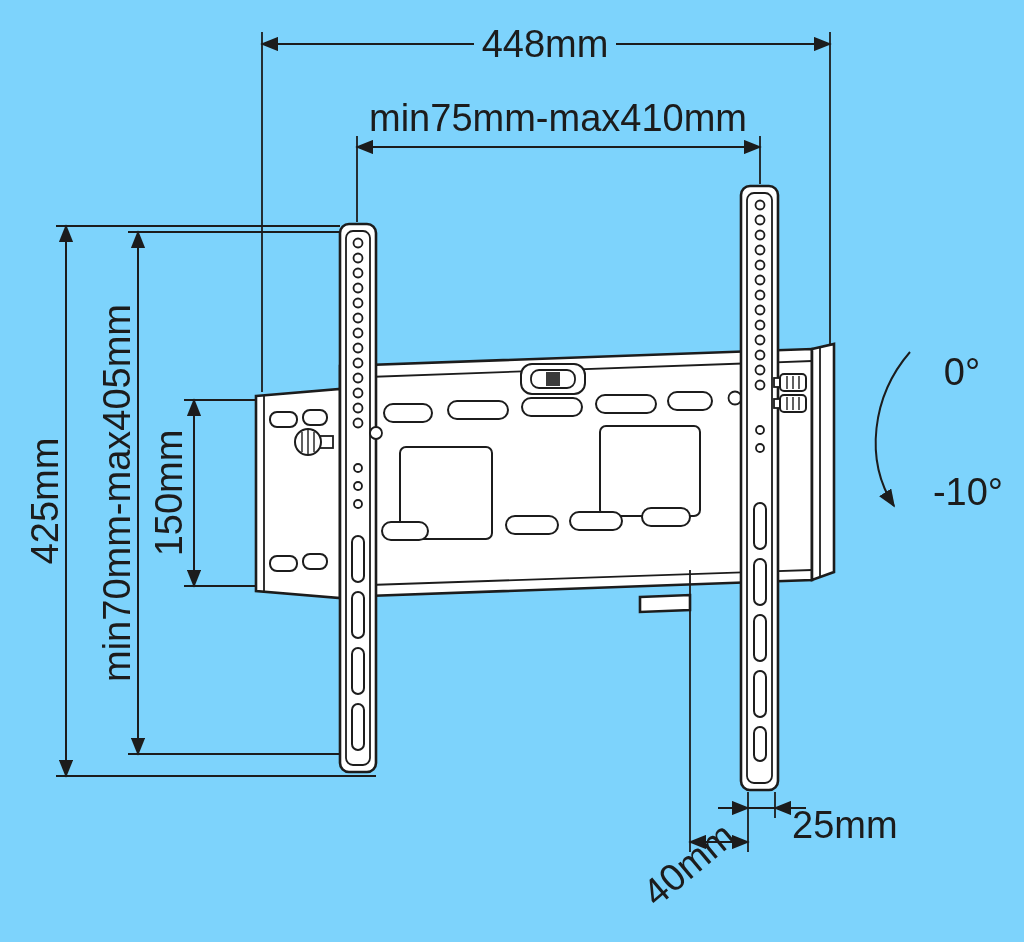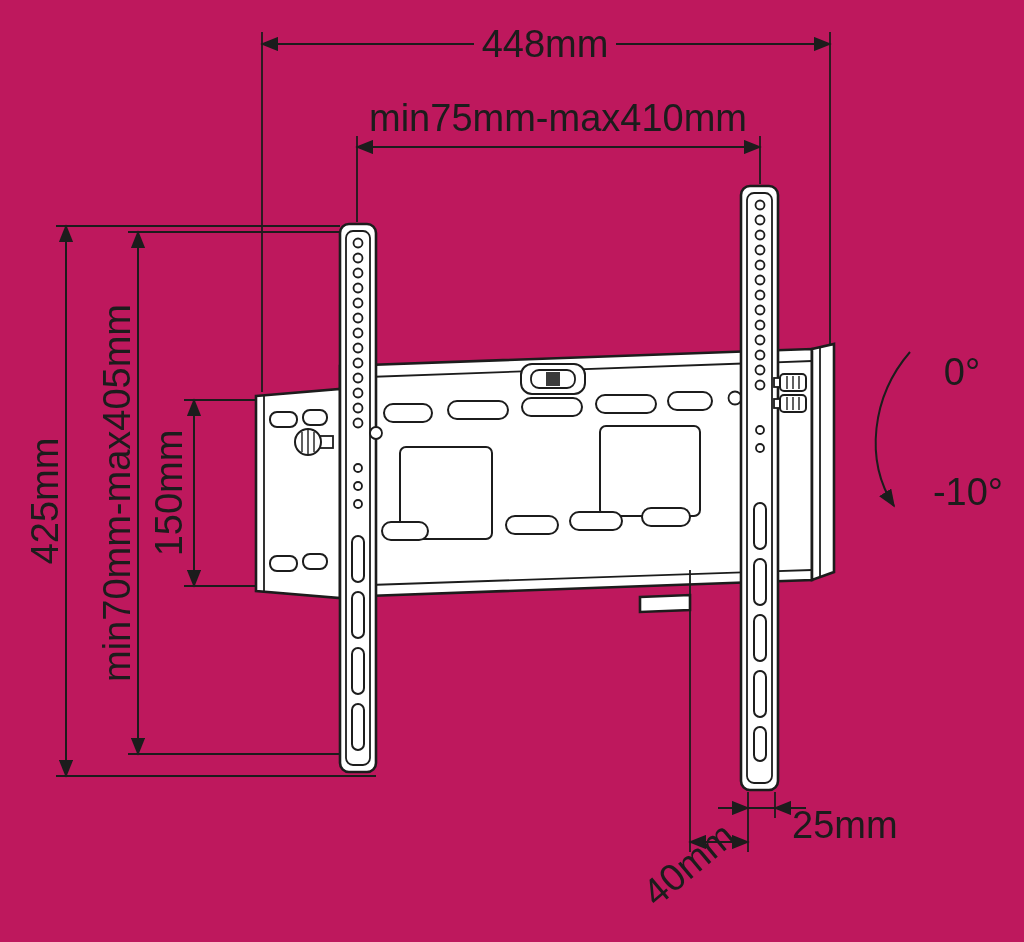--- a/index.html
+++ b/index.html
@@ -1,17 +1,17 @@
 <!DOCTYPE html>
 <html><head>
 <meta charset="utf-8">
 <style>
   html,body{margin:0;padding:0;background:#ffffff;}
   body{width:1024px;height:942px;font-family:"Liberation Sans",sans-serif;overflow:hidden;}
-  .canvas{position:relative;width:1024px;height:942px;background:#be185d;}
+  .canvas{position:relative;width:1024px;height:942px;background:#7dd3fc;}
   svg text{fill:#1c1c1c;font-family:"Liberation Sans",sans-serif;}
   .lbl{font-size:38px;}
   .dim{stroke:#1c1c1c;stroke-width:2;fill:none;}
   .ext{stroke:#1c1c1c;stroke-width:1.8;fill:none;}
   .part{stroke:#1c1c1c;stroke-width:2.6;fill:#ffffff;}
   .part2{stroke:#1c1c1c;stroke-width:1.8;fill:none;}
   .hole{stroke:#1c1c1c;stroke-width:1.8;fill:#ffffff;}
   .slot{stroke:#1c1c1c;stroke-width:2;fill:#ffffff;}
   .hatch{stroke:#1c1c1c;stroke-width:1.4;fill:none;}
 </style>

